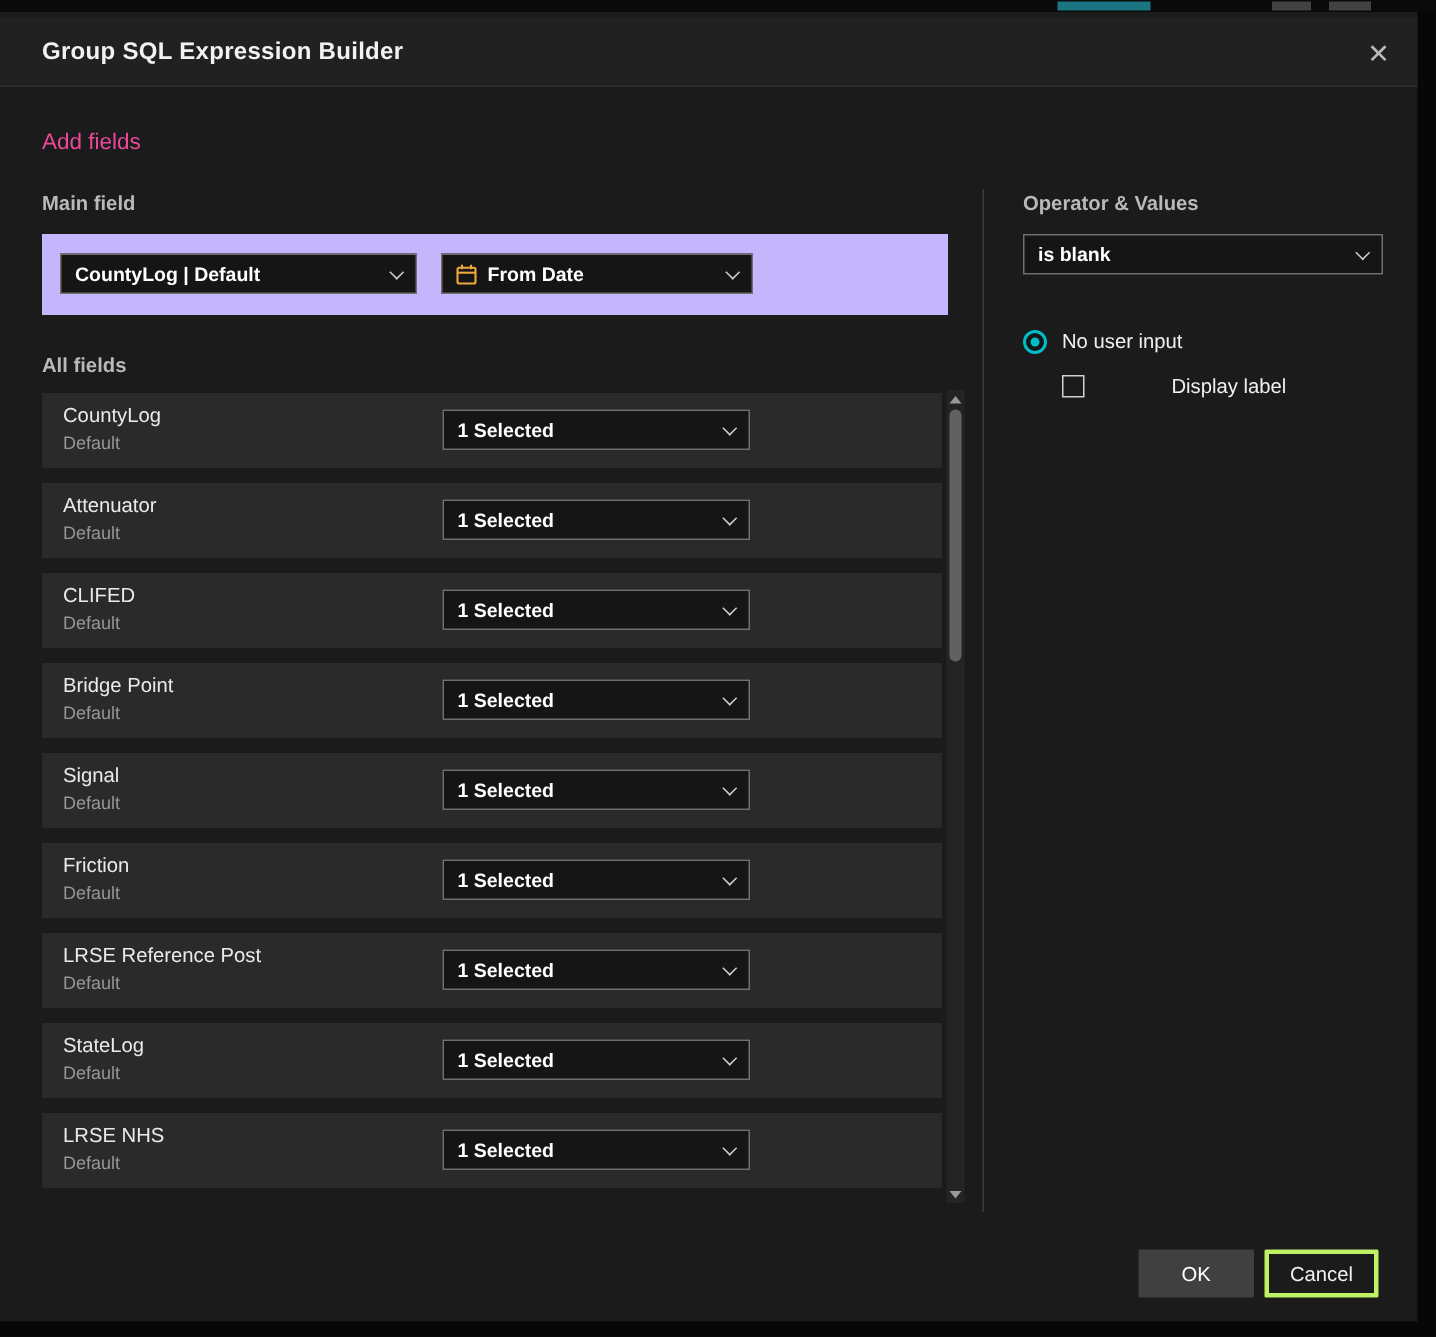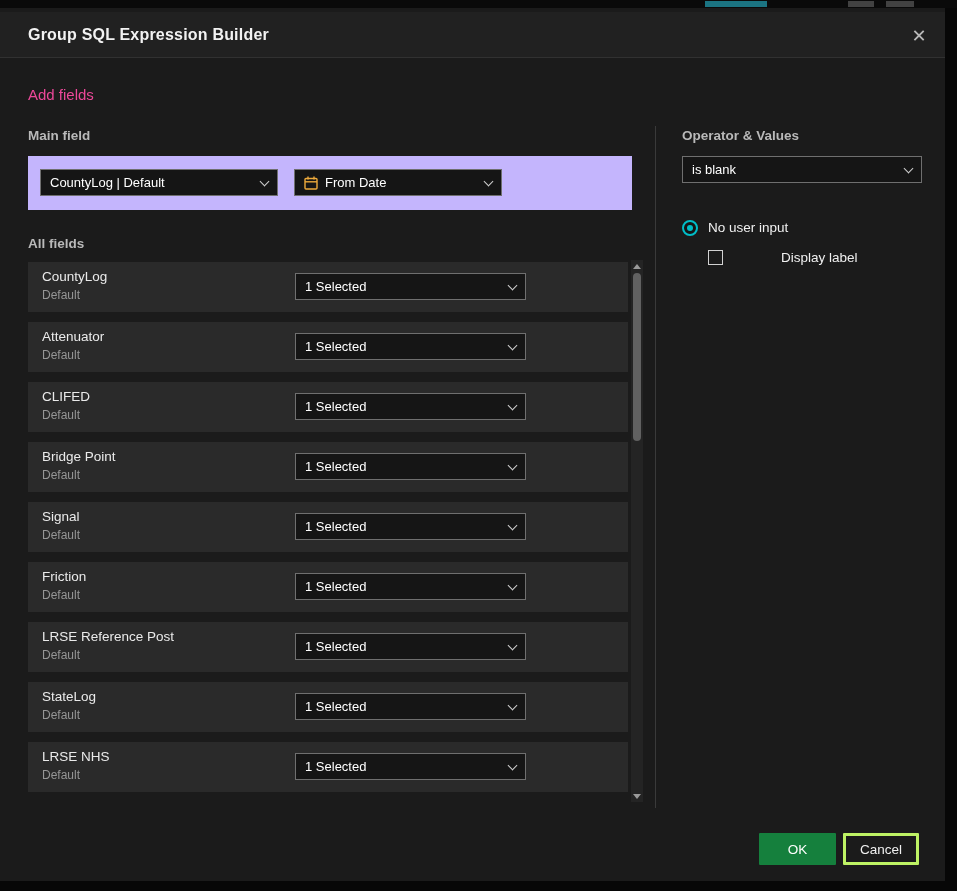--- a/index.html
+++ b/index.html
@@ -21,35 +21,35 @@
   .section-title { position:absolute; left:28px; top:78px; font-size:15px; font-weight:400; color:#ec4899; }
 
   .group-label { position:absolute; font-size:13.5px; font-weight:700; color:#b9b9b9; }
   .lbl-main { left:28px; top:120px; }
   .lbl-all  { left:28px; top:228px; }
   .lbl-op   { left:682px; top:120px; }
 
   
   .select { position:absolute; height:27px; background:#151515; border:1px solid #6f6f6f; color:#fff;
             font-size:13px; display:flex; align-items:center; padding:0 9px; cursor:pointer; }
-  .select .txt { flex:1; white-space:nowrap; overflow:hidden; text-overflow:ellipsis; }
+  .select .txt { flex:1; white-space:nowrap; overflow:hidden; text-overflow:ellipsis;font-weight:bold; }
   .chev { width:7px; height:7px; border-right:1.5px solid #cfcfcf; border-bottom:1.5px solid #cfcfcf;
           transform:rotate(45deg); margin-left:8px; margin-top:-3px; flex:none; }
 
   .main-panel { position:absolute; left:28px; top:148px; width:604px; height:54px; background:#c4b5fd; }
   .sel-layer { left:12px; top:13px; width:238px; }
   .sel-date  { left:266px; top:13px; width:208px; }
   .cal-ico { width:14px; height:14px; margin-right:7px; flex:none; }
 
   
   .fields-list { position:absolute; left:28px; top:254px; width:600px; }
   .field-row { position:relative; width:600px; height:50px; background:#2a2a2a; margin-bottom:10px; }
   .field-name { position:absolute; left:14px; top:7px; font-size:13.5px; color:#eaeaea; }
   .field-sub  { position:absolute; left:14px; top:26px; font-size:12px; color:#969696; }
-  .sel-row { left:267px; top:11px; width:231px; }
+  .sel-row { left:267px; top:11px; width:205px; }
 
   
   .scrollbar { position:absolute; left:631px; top:252px; width:12px; height:542px; background:#242424; }
   .sb-arrow { position:absolute; left:0; width:12px; height:12px; display:flex; align-items:center; justify-content:center; cursor:pointer; }
   .sb-up { top:0; } .sb-down { bottom:0; }
   .tri-up { width:0; height:0; border-left:4px solid transparent; border-right:4px solid transparent; border-bottom:5px solid #9a9a9a; }
   .tri-down { width:0; height:0; border-left:4px solid transparent; border-right:4px solid transparent; border-top:5px solid #9a9a9a; }
   .sb-thumb { position:absolute; left:2px; top:13px; width:8px; height:168px; background:#616161; border-radius:4px; cursor:pointer; }
 
   .v-divider { position:absolute; left:655px; top:118px; width:1px; height:682px; background:#3a3a3a; }
@@ -59,21 +59,21 @@
   .radio-row { position:absolute; left:682px; top:211px; height:17px; display:flex; align-items:center; cursor:pointer; }
   .radio { width:16px; height:16px; border-radius:50%; border:2px solid #00bdc7; position:relative; flex:none; background:#151515; }
   .radio::after { content:""; position:absolute; left:3px; top:3px; width:6px; height:6px; border-radius:50%; background:#00bdc7; }
   .radio-label { margin-left:10px; font-size:13.5px; color:#f0f0f0; }
   .check-row { position:absolute; left:708px; top:241px; height:16px; display:flex; align-items:center; cursor:pointer;gap:48px; }
   .checkbox { width:15px; height:15px; border:1.5px solid #d2d2d2; background:transparent; flex:none; }
   .check-label { margin-left:10px; font-size:13.5px; color:#f0f0f0; }
 
   
   .btn { position:absolute; top:825px; height:32px; font-size:13.5px; display:flex; align-items:center; justify-content:center; cursor:pointer; border-radius:1px; }
-  .btn-ok { left:759px; width:77px; background:#15803d; color:#ffffff; }
+  .btn-ok { left:759px; width:77px; background:#404040; color:#ffffff; }
   .btn-cancel { left:843px; width:76px; background:#1b1b1b; border:3px solid #bef264; color:#f0f0f0; }
 </style>
 </head>
 <body>
 
 <div id="stage">
 
   <div class="app-sliver">
     <div class="sliver-teal"></div>
     <div class="sliver-grey1"></div>

